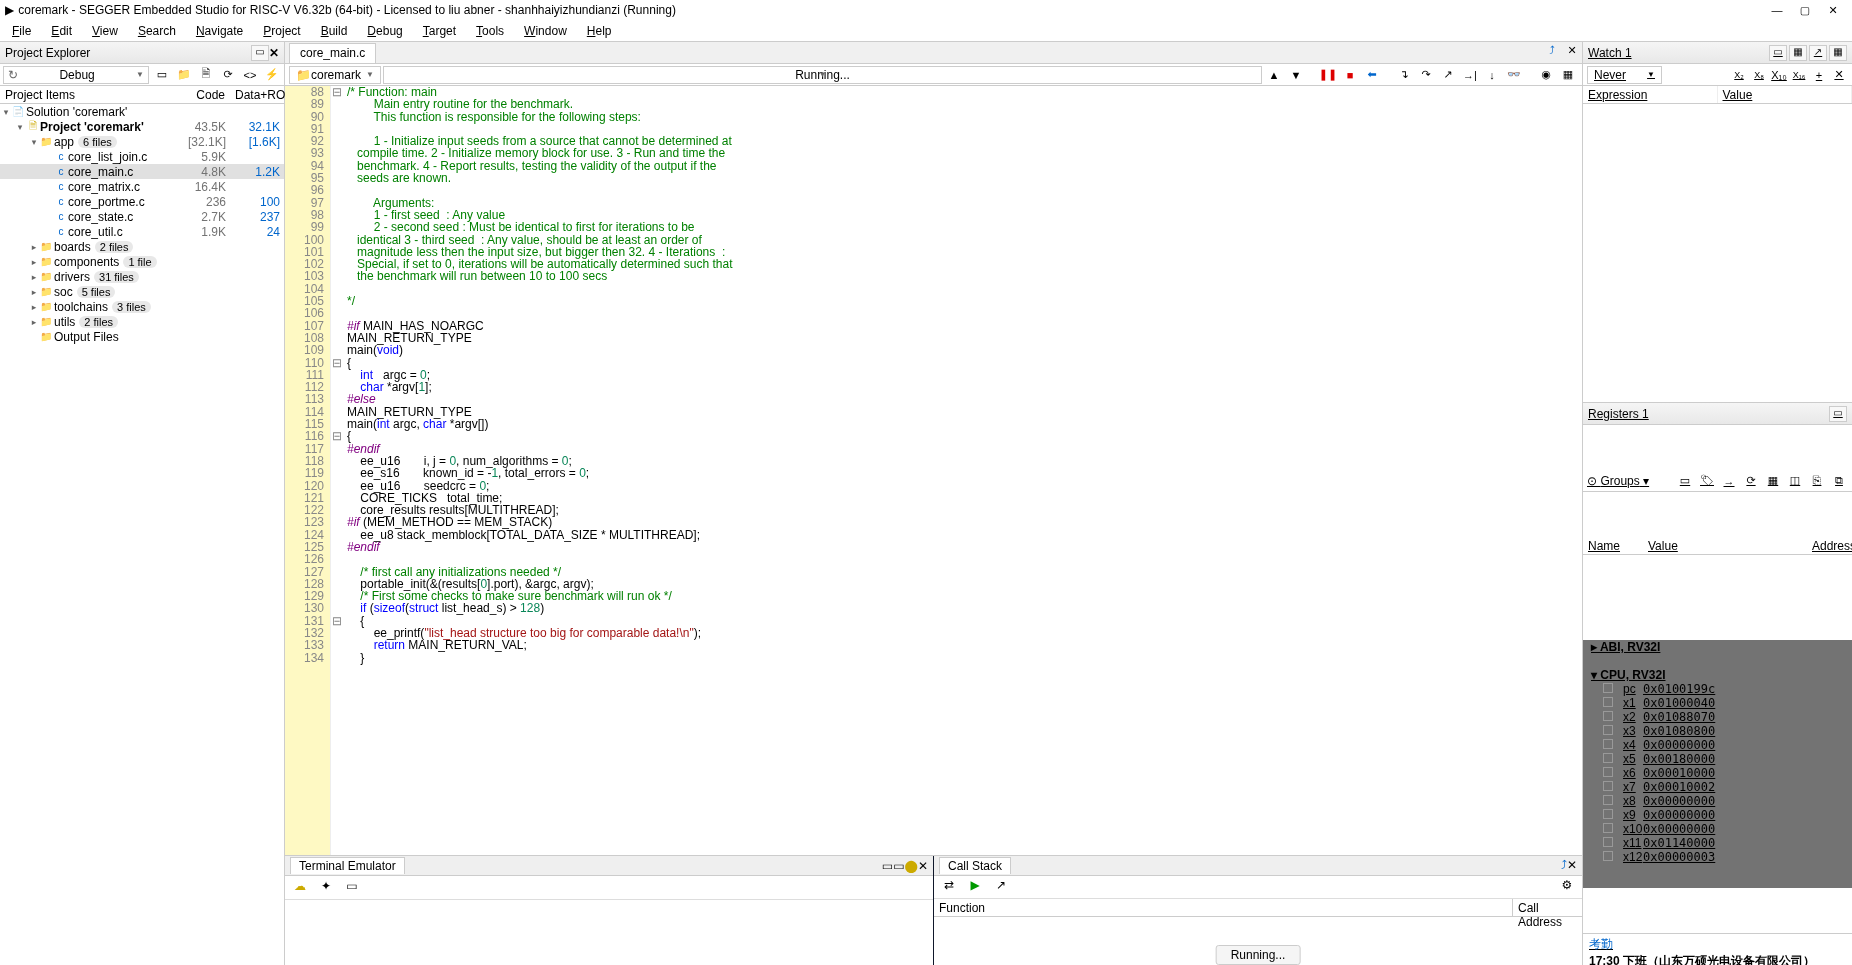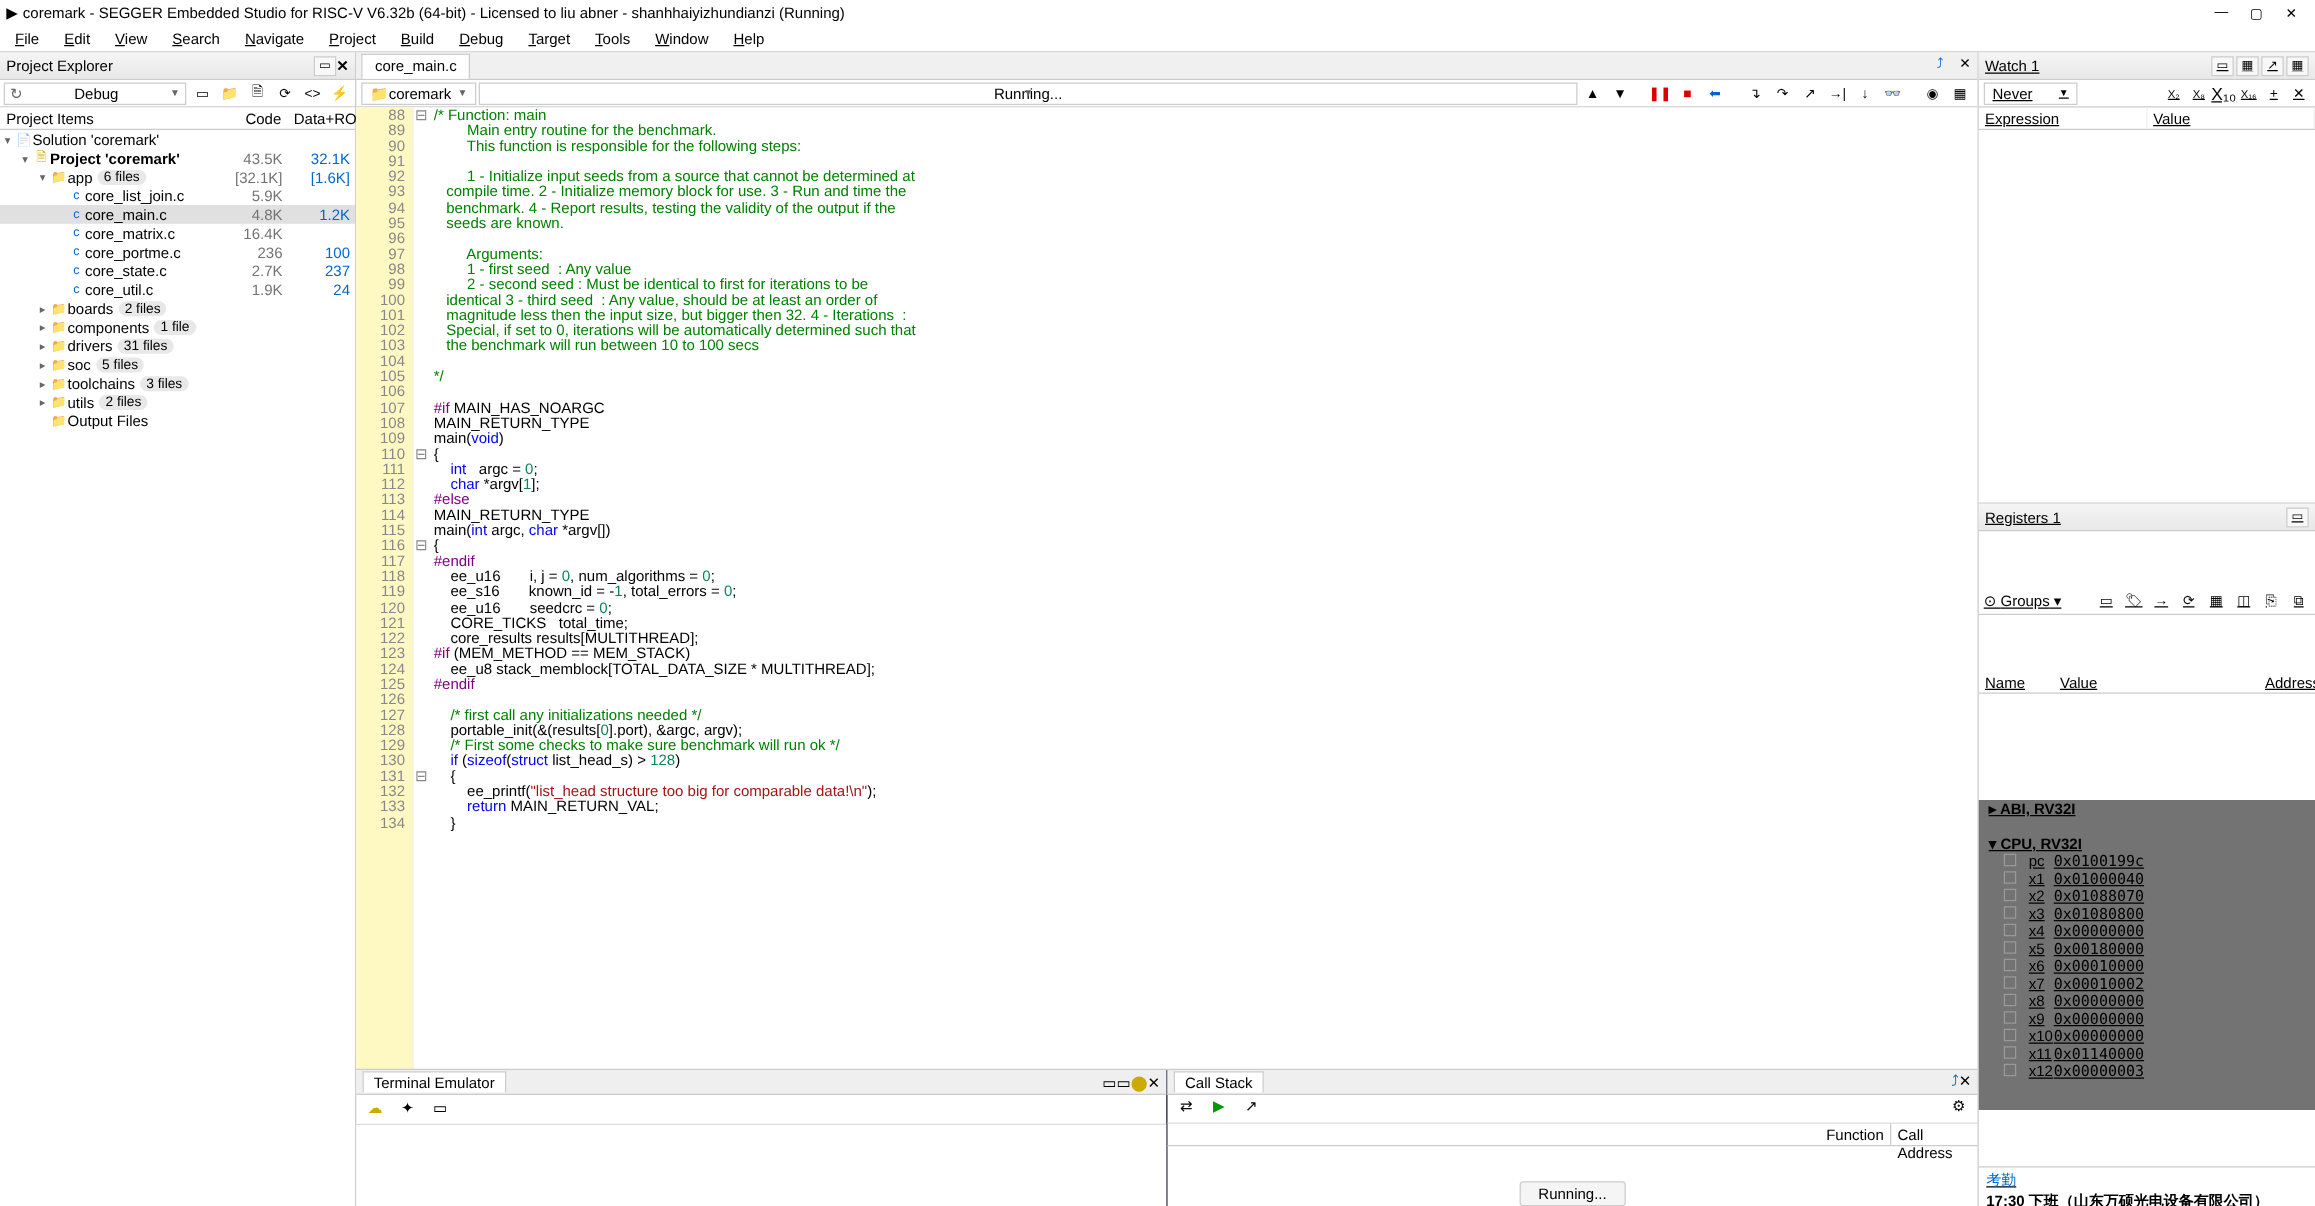--- a/index.html
+++ b/index.html
@@ -47,21 +47,21 @@
 .toolbar-row .sel::after { content: "▼"; font-size: 8px; color: #666; margin-left: auto; }
 .toolbar-row .sel.wide::after { position: absolute; }
 .toolbar-row .tbtn { width: 20px; height: 18px; display: flex; align-items: center; justify-content: center; cursor: pointer; font-size: 11px; }
 .code-area { flex: 1; display: flex; min-height: 0; background: #fff; font-family: Consolas, monospace; font-size: 12px; }
 .gutter { width: 46px; background: #fef9c3; text-align: right; color: #888; padding-right: 6px; border-right: 1px solid #eee; }
 .fold-col { width: 12px; background: #fff; color: #888; text-align: center; font-size: 9px; }
 .code-text { flex: 1; padding-left: 4px; white-space: pre; overflow: hidden; }
 .code-line { height: 12.3px; line-height: 12.3px; }
 .cm-comment { color: #008000; }
 .cm-keyword { color: #0000ff; }
-.cm-pre { color: #800080; }
+.cm-pre { color: #800080; font-style: italic; }
 .cm-string { color: #a31515; }
 .cm-num { color: #098658; }
 .bottom-split { display: flex; height: 110px; border-top: 1px solid #ccc; }
 .bottom-panel { flex: 1; display: flex; flex-direction: column; border-right: 1px solid #0f172a; }
 .bottom-panel:last-child { border-right: none; }
 .bp-header { height: 20px; display: flex; align-items: center; padding: 0 5px; background: #efefef; border-bottom: 1px solid #ccc; }
 .bp-header .title { background: #fff; border: 1px solid #ccc; padding: 1px 8px; border-bottom: none; }
 .bp-header .spacer { flex: 1; }
 .bp-toolbar { height: 24px; display: flex; align-items: center; padding: 0 5px; gap: 6px; border-bottom: 1px solid #ddd; }
 .bp-toolbar .tbtn { width: 20px; height: 18px; text-align: center; cursor: pointer; font-size: 12px; }
@@ -478,21 +478,21 @@
           <span class="tbtn">✕</span>
         </div>
         <div class="bp-toolbar">
           <span class="tbtn">⇄</span>
           <span class="tbtn" style="color:#090;">▶</span>
           <span class="tbtn">↗</span>
           <span class="spacer" style="flex:1;"></span>
           <span class="tbtn">⚙</span>
         </div>
         <div class="col-header-row">
-          <div class="ch" style="flex:1;text-align:right;">Function</div>
+          <div class="ch" style="flex:1;">Function</div>
           <div class="ch" style="width:70px;border-left:1px solid #ccc;">Call Address</div>
         </div>
         <div style="flex:1;">
           <span class="running-badge">Running...</span>
         </div>
       </div>
     </div>
   </div>
 
   <div class="right-panel">
@@ -504,21 +504,21 @@
         <span class="btn">↗</span>
         <span class="btn">▦</span>
       </div>
       <div class="watch-toolbar">
         <div class="sel">
             <span>Never</span>
           </div>
         <span class="spacer"></span>
         <span class="icon-btn" style="font-size:9px;">X₂</span>
         <span class="icon-btn" style="font-size:9px;">X₈</span>
-        <span class="icon-btn" style="font-size:14px;">X₁₀</span>
+        <span class="icon-btn" style="font-size:11px;">X₁₀</span>
         <span class="icon-btn" style="font-size:9px;">X₁₆</span>
         <span class="icon-btn">+</span>
         <span class="icon-btn">✕</span>
       </div>
       <div class="watch-grid-header">
         <div class="col">Expression</div>
         <div class="col">Value</div>
       </div>
       <div class="watch-body"></div>
     </div>

